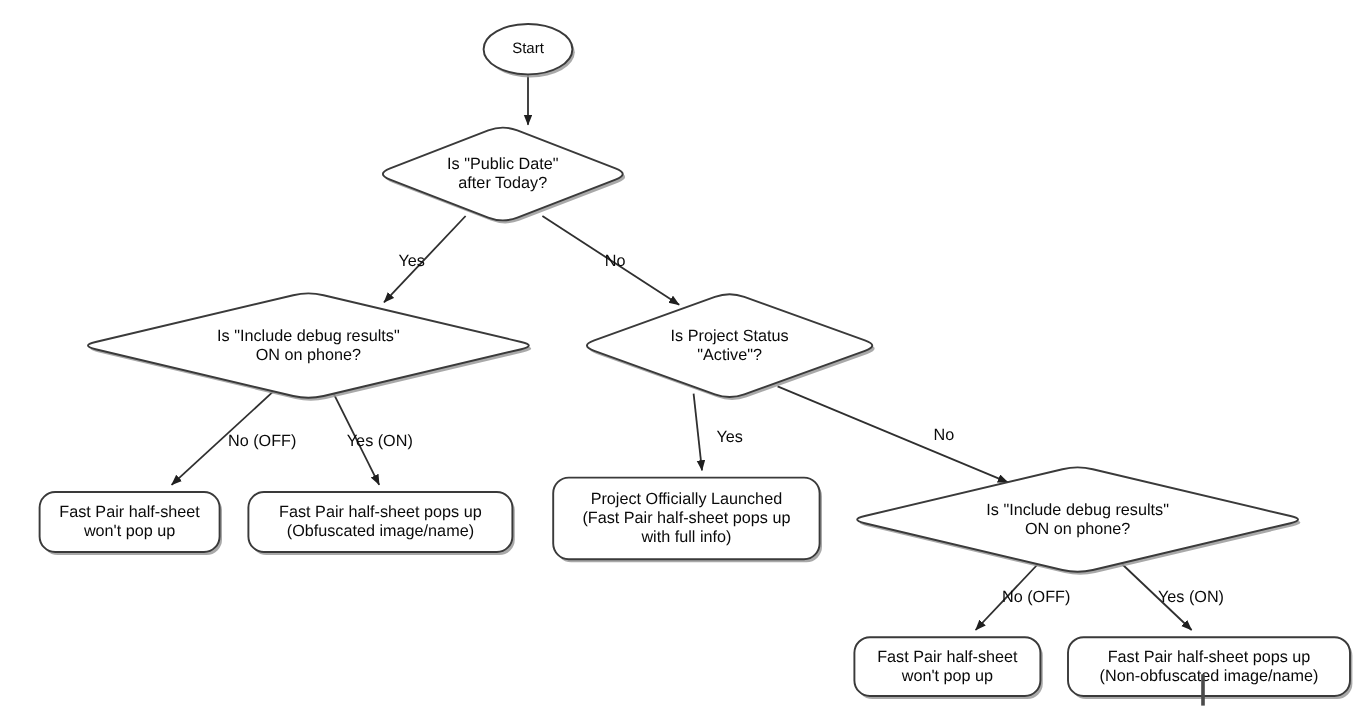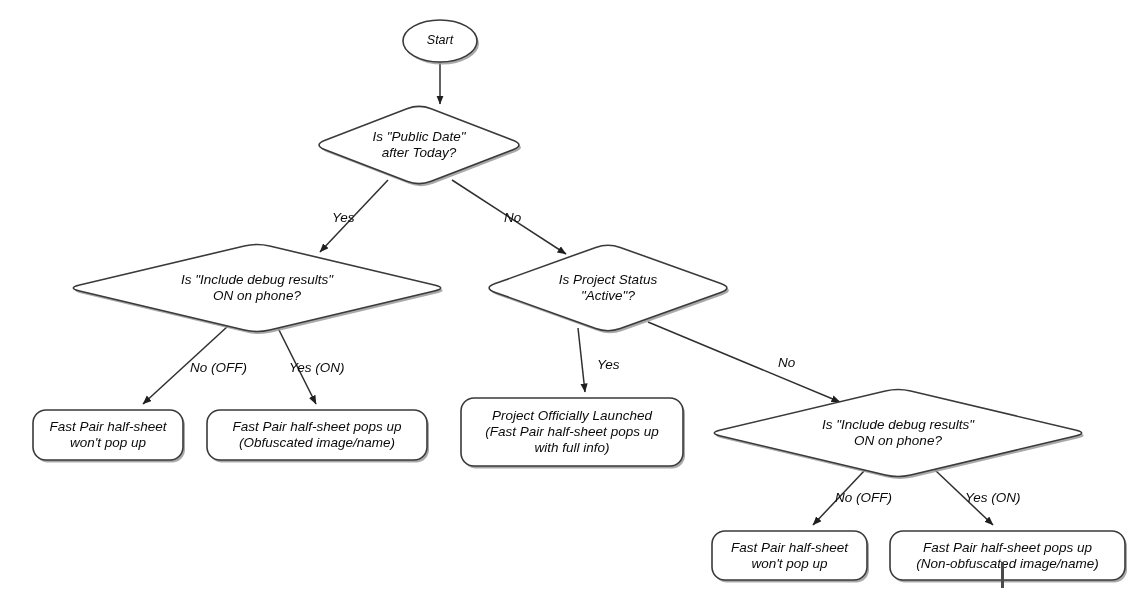--- a/index.html
+++ b/index.html
@@ -12,21 +12,20 @@
     width: 1133px;
     height: 598px;
     overflow: hidden;
     font-family: "Liberation Sans", sans-serif;
   }
   #flowchart-root {
     position: relative;
     width: 1005px;
     height: 598px;
     background: #ffffff;
-    font-style: italic;
   }
   svg#flow-svg {
     display: block;
     width: 1133px;
     height: 598px;
   }
   .node-shape {
     fill: #ffffff;
     stroke: #3a3a3a;
     stroke-width: 1.6;

